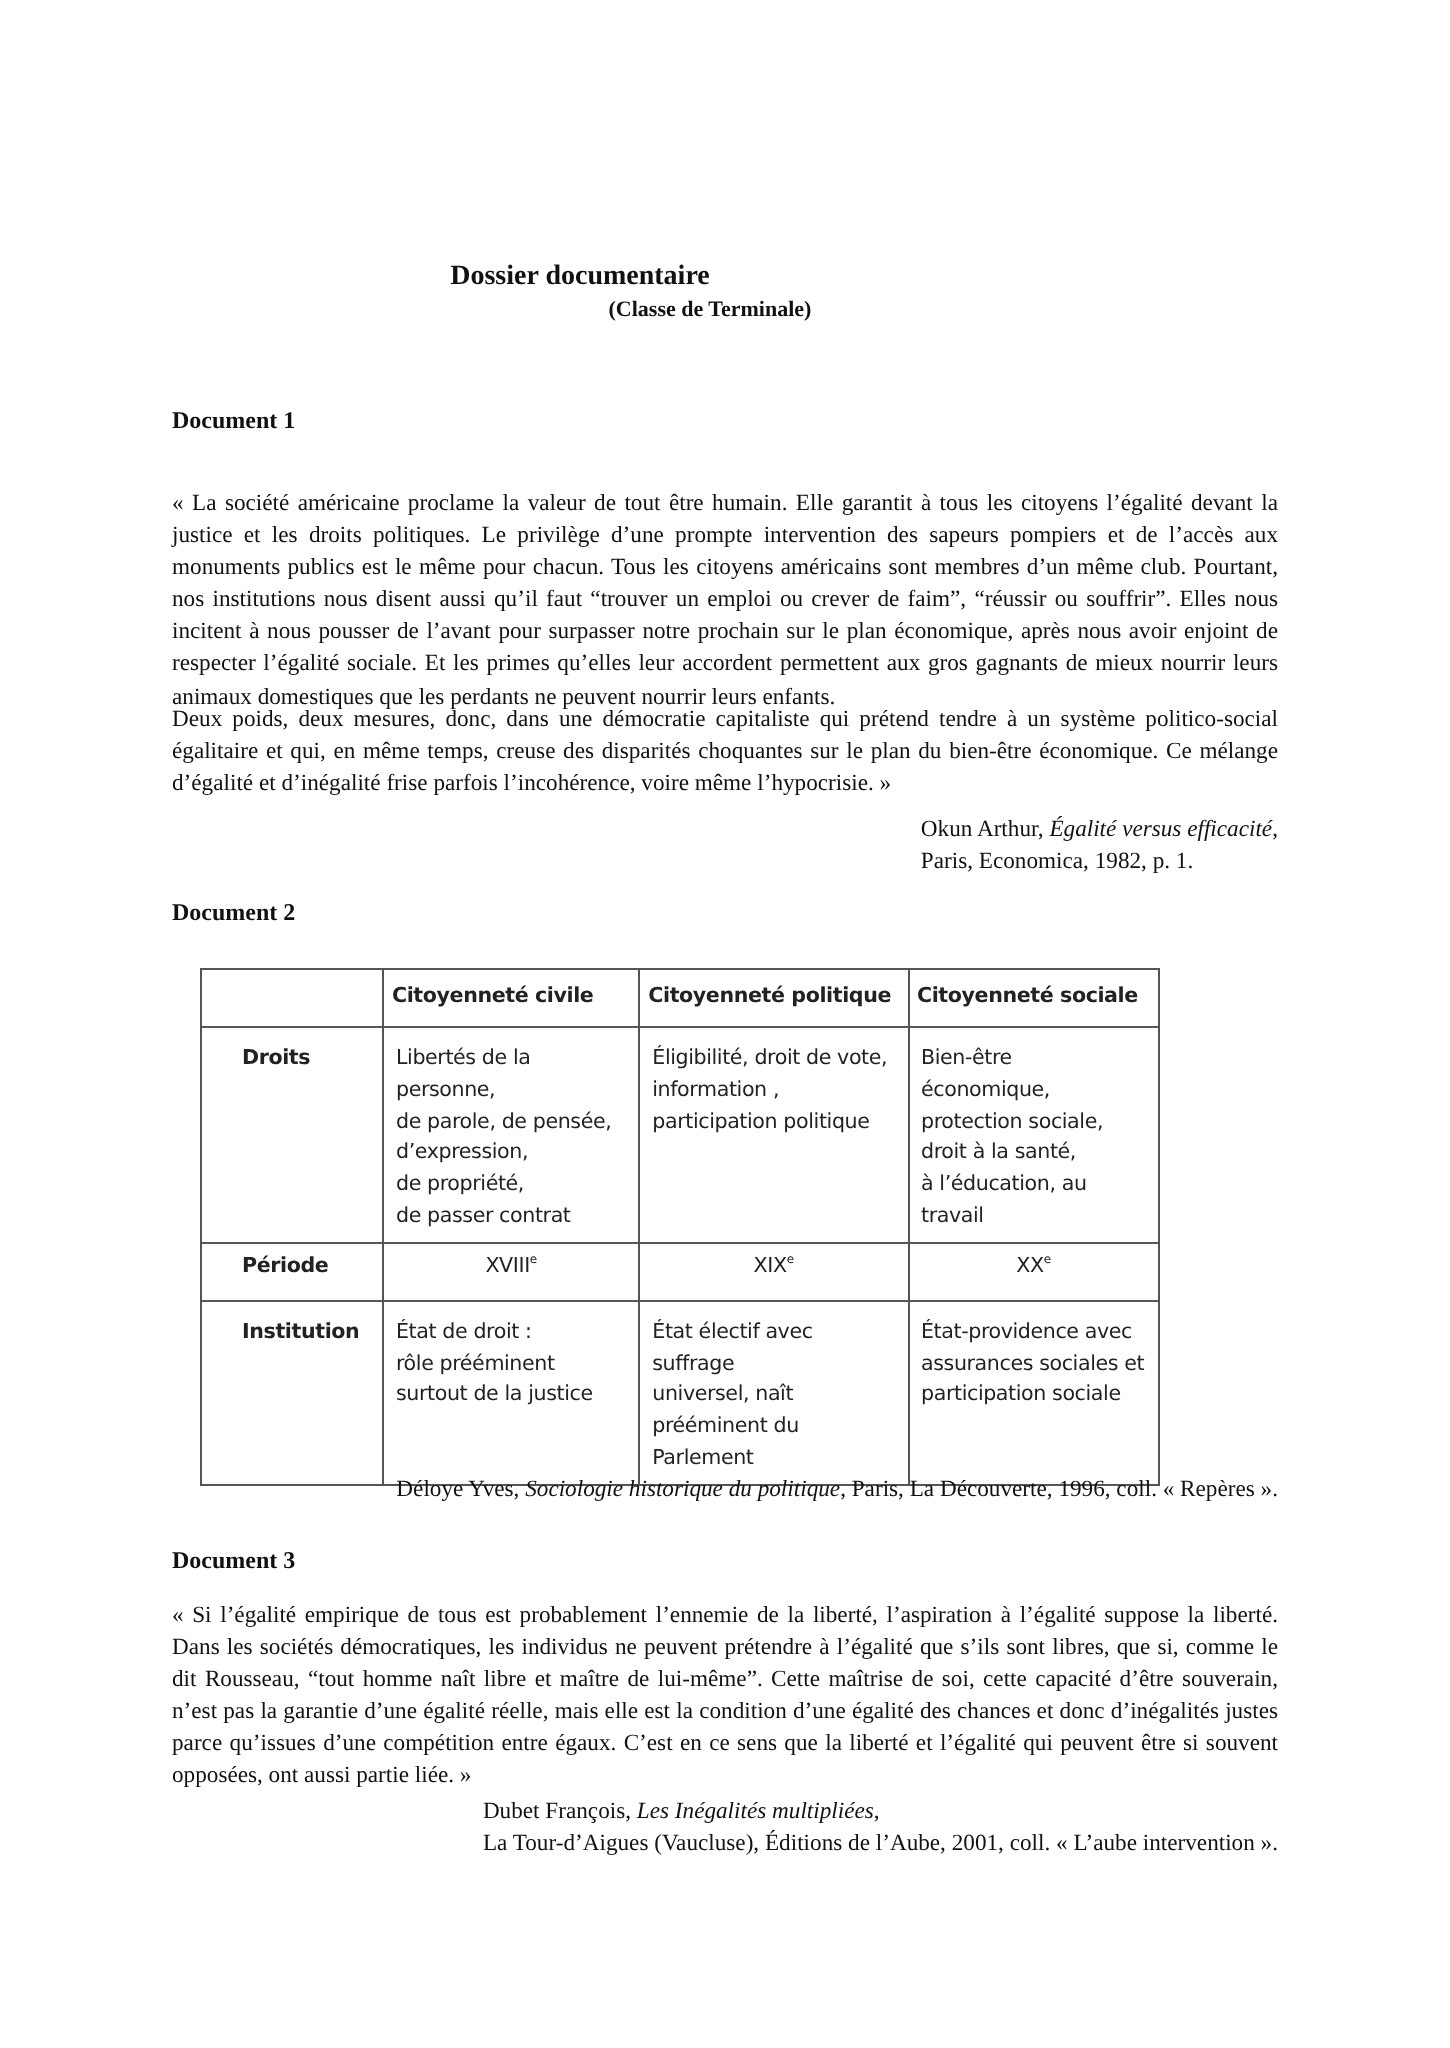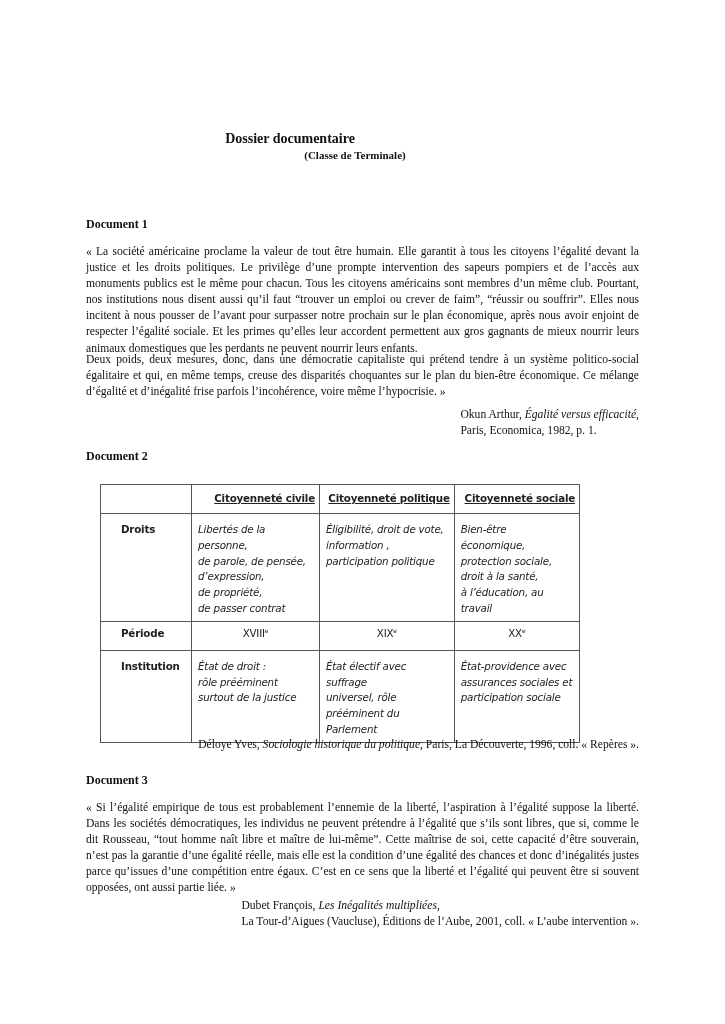--- a/index.html
+++ b/index.html
@@ -7,36 +7,36 @@
   .page { position: absolute; left: 0; top: 0; width: 725px; height: 1024px; }
   .title { position: absolute; top: 86px; left: 0; width: 725px; text-align: center; font-size: 24px; font-weight: bold; letter-spacing: 0.1px; }
   .subtitle { position: absolute; top: 131px; left: 0; width: 580px; text-align: center; font-size: 14px; font-weight: bold; }
   .subsub { position: absolute; top: 149px; left: 0; width: 710px; text-align: center; font-size: 11px; font-weight: bold; }
   .doc-head { position: absolute; left: 86px; font-size: 12px; font-weight: bold; }
   .para { position: absolute; left: 86px; width: 553px; font-size: 11.6px; line-height: 16.1px; text-align: justify; }
   .cite { position: absolute; right: 86px; text-align: left; font-size: 11.6px; line-height: 16px; }
   .cite i { font-style: italic; }
   table.citizenship { position: absolute; left: 100px; top: 484px; width: 480px; border-collapse: collapse; font-family: "DejaVu Sans", sans-serif; font-size: 10.3px; color: #222; letter-spacing: -0.2px; }
   table.citizenship td, table.citizenship th { border: 1.3px solid #555; vertical-align: top; padding: 4px 6px 4px 6px; line-height: 15.8px; }
-  table.citizenship th { font-weight: bold; text-align: right; height: 24px; vertical-align: middle; padding: 2px 4px; text-decoration: underline; }
+  table.citizenship th { font-weight: bold; text-align: left; height: 24px; vertical-align: middle; padding: 2px 4px; }
   table.citizenship td.rowhead { font-weight: bold; text-align: left; padding-left: 20px; width: 64px; }
   table.citizenship td.center { text-align: center; }
   .period-row td { height: 20px; vertical-align: middle; padding-top: 2px; padding-bottom: 2px; }
-  .line { display: block; font-style: italic; }
+  .line { display: block; }
   sup { font-size: 6px; vertical-align: super; line-height: 0; }
 </style>
 </head>
 <body>
 
 <div class="page">
 
   <div class="subtitle">Dossier documentaire</div>
   <div class="subsub">(Classe de Terminale)</div>
 
-  <div class="doc-head" style="top:217px;">Document 1</div>
+  <div class="doc-head" style="top:203px;">Document 1</div>
   <div class="para" style="top:244px;">« La société américaine proclame la valeur de tout être humain. Elle garantit à tous les citoyens l’égalité devant la justice et les droits politiques. Le privilège d’une prompte intervention des sapeurs pompiers et de l’accès aux monuments publics est le même pour chacun. Tous les citoyens américains sont membres d’un même club. Pourtant, nos institutions nous disent aussi qu’il faut “trouver un emploi ou crever de faim”, “réussir ou souffrir”. Elles nous incitent à nous pousser de l’avant pour surpasser notre prochain sur le plan économique, après nous avoir enjoint de respecter l’égalité sociale. Et les primes qu’elles leur accordent permettent aux gros gagnants de mieux nourrir leurs animaux domestiques que les perdants ne peuvent nourrir leurs enfants.</div>
   <div class="para" style="top:352px;">Deux poids, deux mesures, donc, dans une démocratie capitaliste qui prétend tendre à un système politico-social égalitaire et qui, en même temps, creuse des disparités choquantes sur le plan du bien-être économique. Ce mélange d’égalité et d’inégalité frise parfois l’incohérence, voire même l’hypocrisie. »</div>
   <div class="cite" style="top:407px;">
     <span>Okun Arthur, </span><i>Égalité versus efficacité</i><span>,</span><br>
     <span>Paris, Economica, 1982, p. 1.</span>
   </div>
 
   <div class="doc-head" style="top:449px;">Document 2</div>
 
   <table class="citizenship">
@@ -78,21 +78,21 @@
       </tr>
       <tr>
         <td class="rowhead" style="padding-top:8px;">Institution</td>
         <td style="padding-top:8px;margin-top:44px;">
           <span class="line">État de droit :</span>
           <span class="line">rôle prééminent</span>
           <span class="line">surtout de la justice</span>
         </td>
         <td style="padding-top:8px;">
           <span class="line">État électif avec suffrage</span>
-          <span class="line">universel, rôle</span>
+          <span class="line">universel, naît</span>
           <span class="line">prééminent du Parlement</span>
         </td>
         <td style="padding-top:8px;">
           <span class="line">État-providence avec</span>
           <span class="line">assurances sociales et</span>
           <span class="line">participation sociale</span>
         </td>
       </tr>
     </tbody>
   </table>

